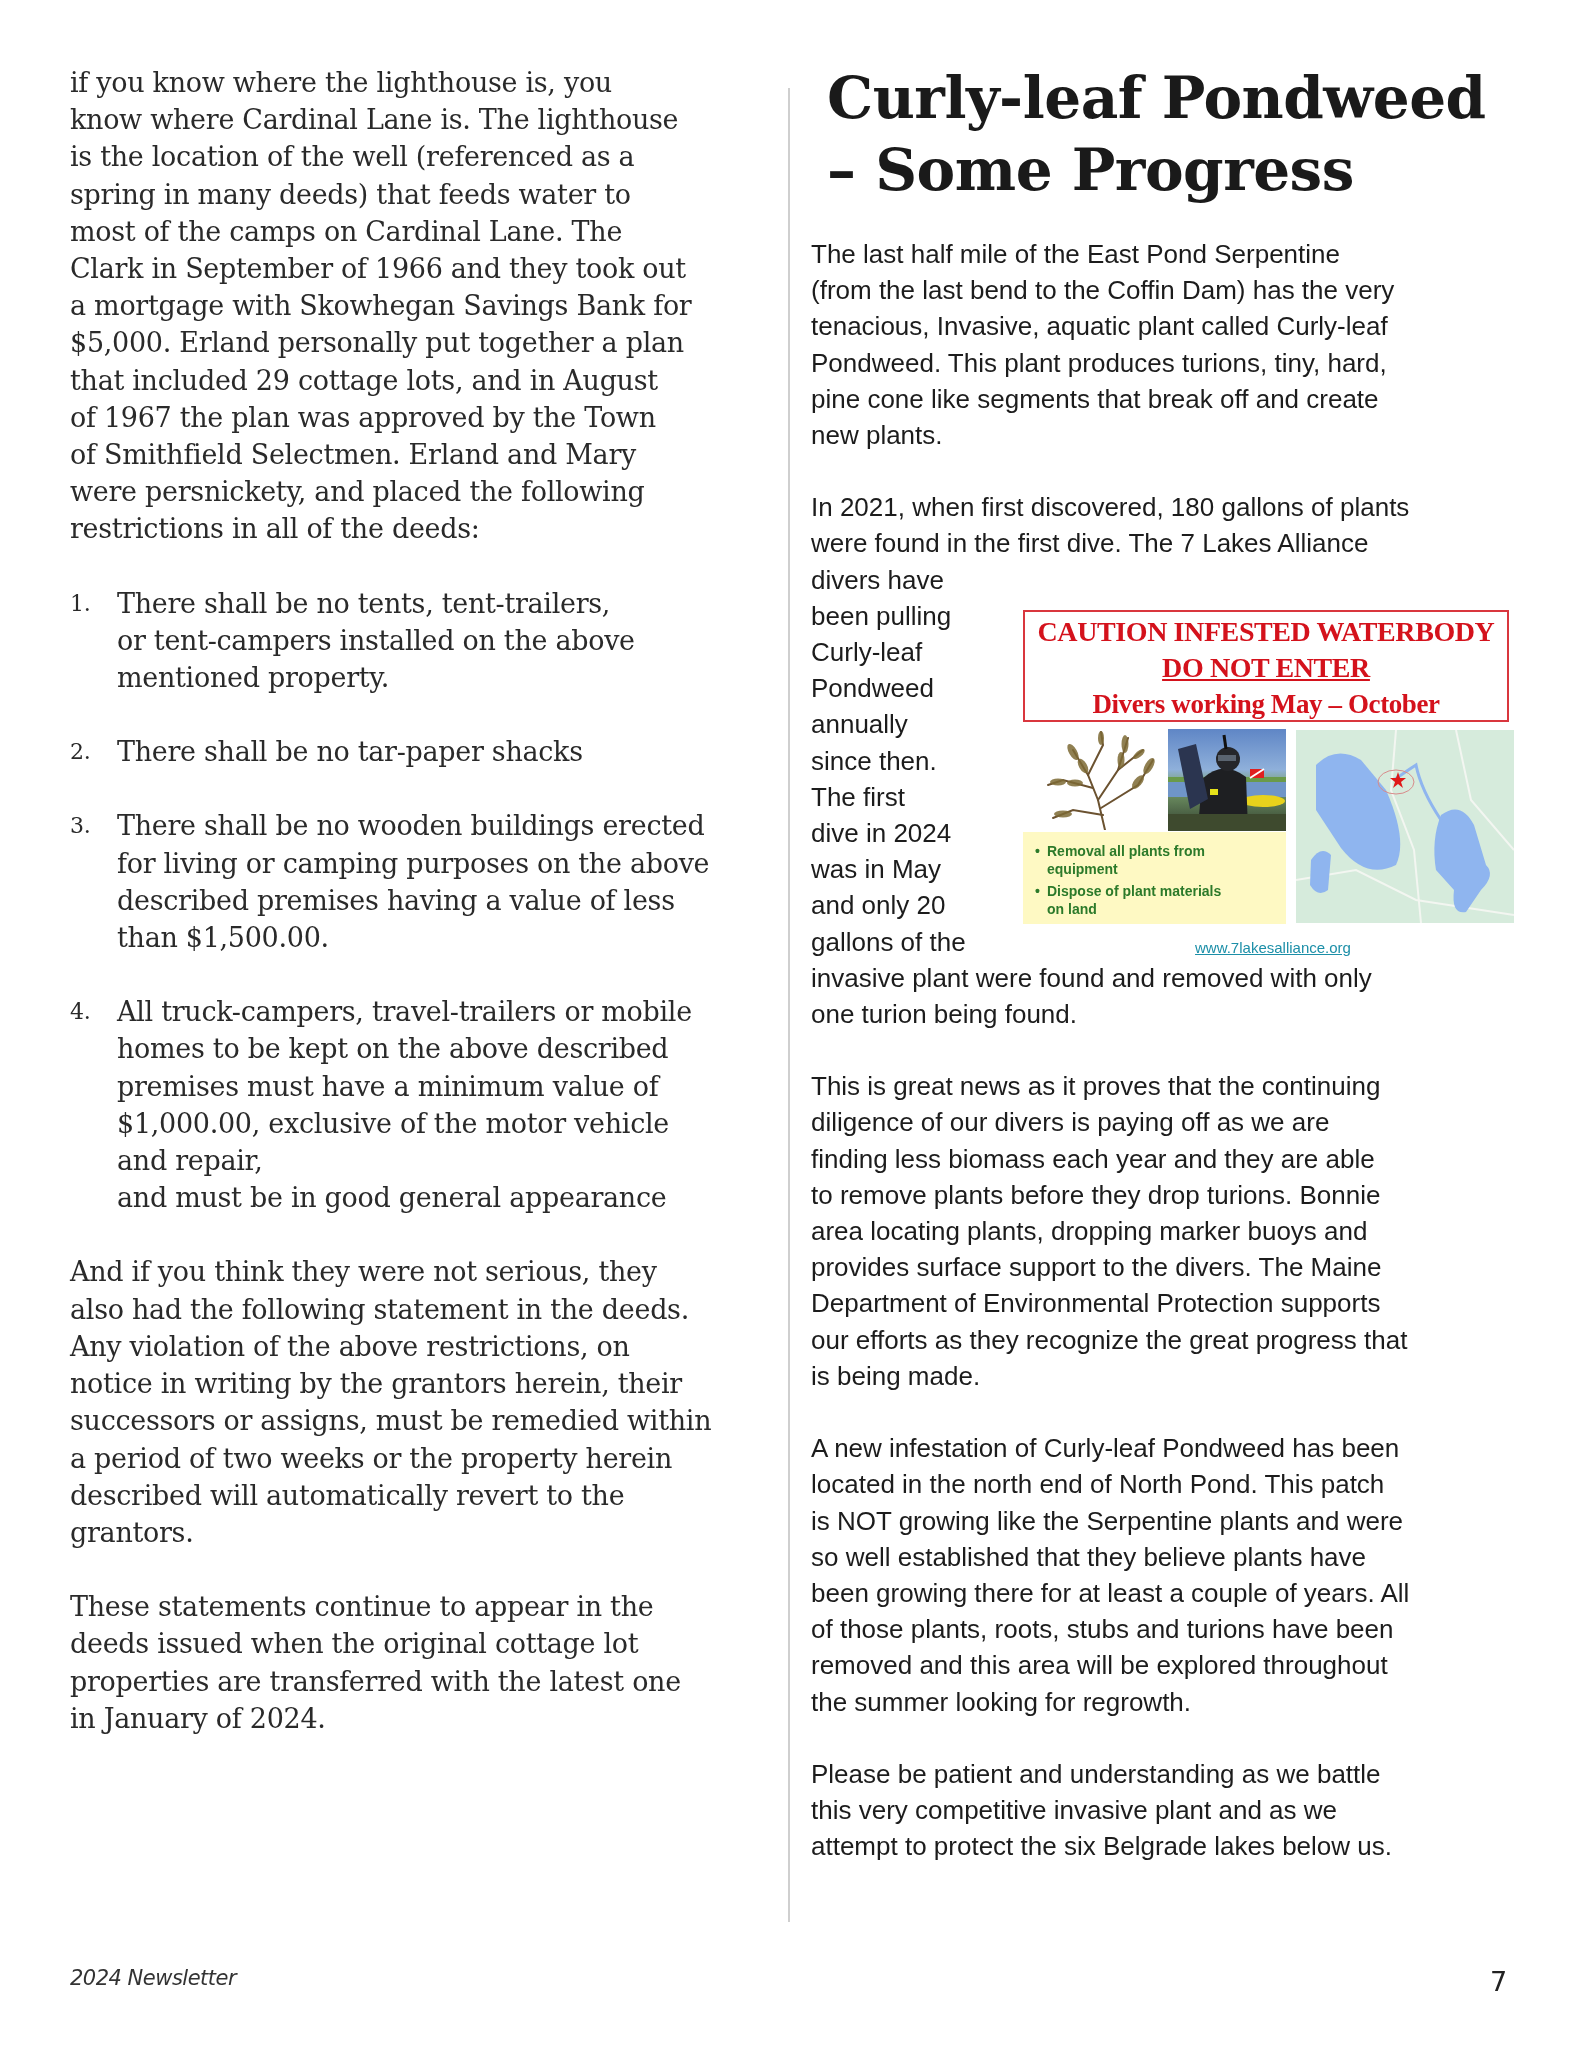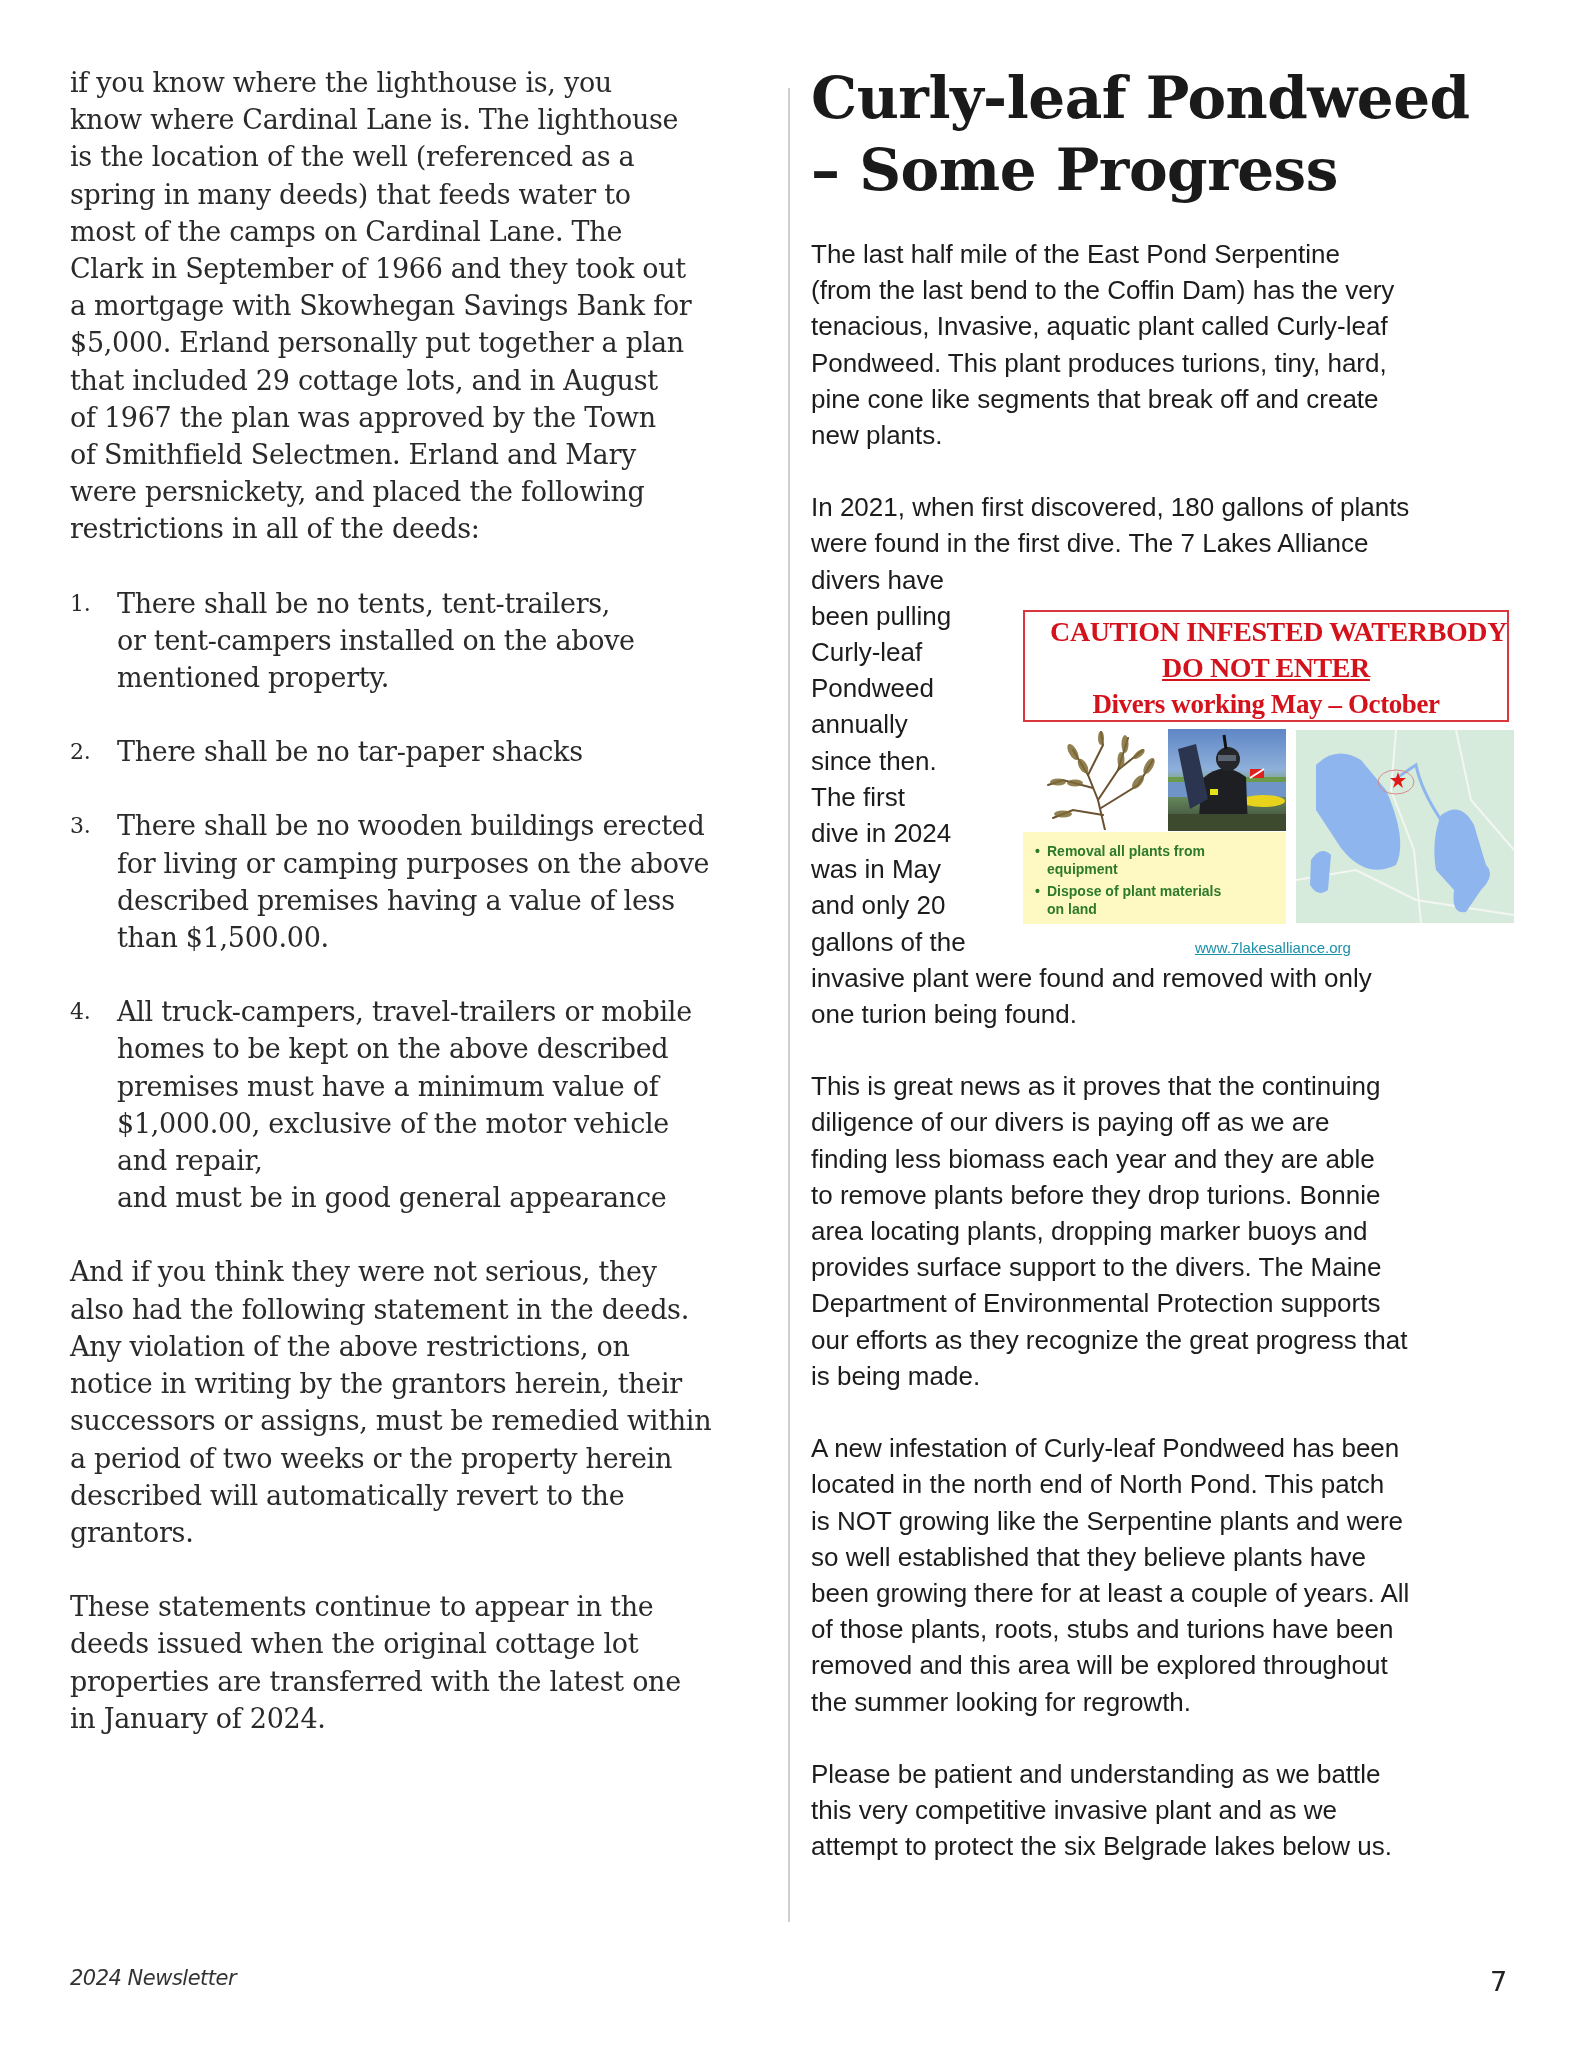--- a/index.html
+++ b/index.html
@@ -13,34 +13,34 @@
   .left-col .para { margin-bottom: 37px; }
   .left-col ol { list-style: none; margin: 0 0 37px 0; padding: 0; }
   .left-col li { position: relative; padding-left: 47px; margin-bottom: 37px; }
   .left-col li .num { position: absolute; left: 0; top: 0; font-size: 22px; }
 
   
   .divider { position: absolute; left: 788px; top: 88px; width: 2px; height: 1834px; background: #cfcfcf; }
 
   
   .right-col { position: absolute; left: 811px; top: 62px; width: 700px; }
-  .headline { font-family: "DejaVu Serif", "Liberation Serif", serif; font-weight: 900; font-size: 58px; line-height: 72px; color: #1a1a1a; margin: 0 0 30px 0; letter-spacing: -0.5px; }
+  .headline { font-family: "DejaVu Serif", "Liberation Serif", serif; font-weight: 900; font-size: 58px; line-height: 72px; color: #1a1a1a; margin: 0 0 30px 16px; letter-spacing: -0.5px; }
   .headline .line { white-space: nowrap; }
   .rbody { font-family: "Liberation Sans", "DejaVu Sans", sans-serif; font-size: 26px; line-height: 36.2px; color: #1c1c1c; }
   .rbody .line { white-space: nowrap; }
   .rbody .para { margin-bottom: 36px; }
 
   .wrap-block { position: relative; }
   .wrap-text { width: 200px; }
 
   
   .poster { position: absolute; left: 212px; top: 48px; width: 490px; height: 360px; }
   .caution-box { position: absolute; left: 0; top: 0; width: 482px; height: 108px; border: 2px solid #d9363e;
     text-align: center; font-family: "Liberation Serif", "DejaVu Serif", serif; font-weight: bold; color: #d4121c; }
-  .caution-box .c1 { font-size: 28px; line-height: 36px; margin-top: 2px; letter-spacing: -0.4px; text-align: right; }
+  .caution-box .c1 { font-size: 28px; line-height: 36px; margin-top: 2px; letter-spacing: -0.4px; }
   .caution-box .c2 { font-size: 28px; line-height: 36px; text-decoration: underline; letter-spacing: -0.4px; }
   .caution-box .c3 { font-size: 27px; line-height: 36px; letter-spacing: -0.4px; }
 
   .plant-img { position: absolute; left: 20px; top: 120px; width: 125px; height: 100px; }
   .diver-img { position: absolute; left: 145px; top: 119px; width: 118px; height: 102px; background: linear-gradient(180deg,#5f86c6 0%, #8fb0da 40%, #7ba36e 55%, #2f3a2c 100%); overflow: hidden; }
   .map-img { position: absolute; left: 273px; top: 120px; width: 218px; height: 193px; background: #d6ebdc; overflow: hidden; }
   .green-box { position: absolute; left: 0; top: 222px; width: 263px; height: 92px; background: #fef9c3;
     font-family: "Liberation Sans", "DejaVu Sans", sans-serif; font-weight: bold; color: #2c7a2a; font-size: 14px; line-height: 18px; padding: 10px 0 0 12px; box-sizing: border-box; }
   .green-box .item { position: relative; padding-left: 12px; margin-bottom: 4px; }
   .green-box .item::before { content: "•"; position: absolute; left: 0; top: 0; }

